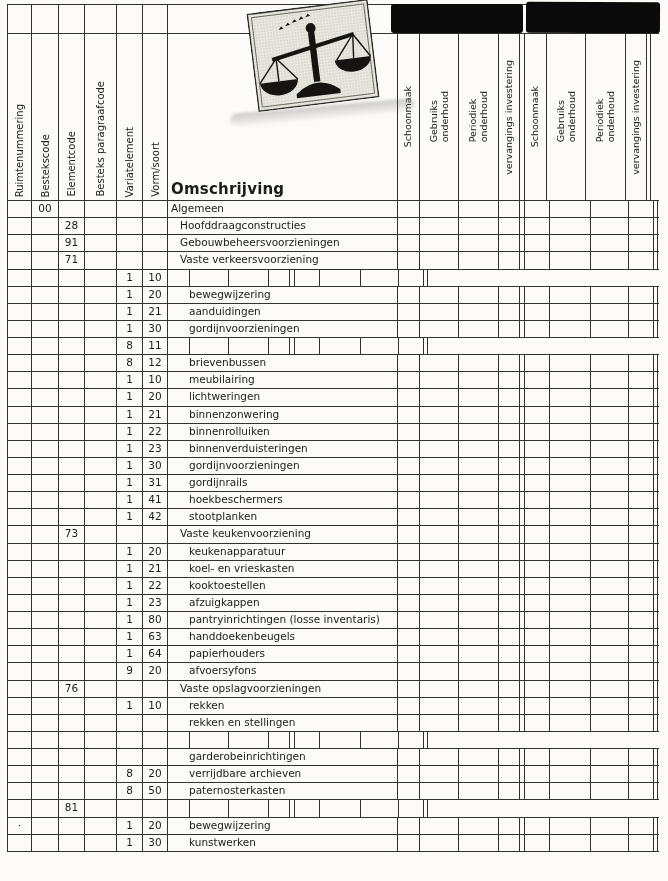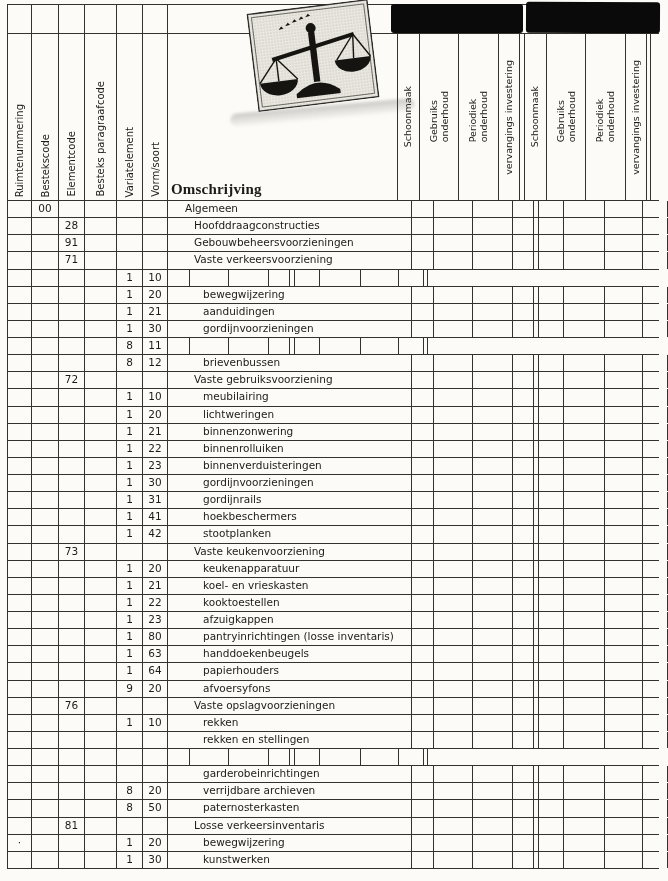--- a/index.html
+++ b/index.html
@@ -20,30 +20,30 @@
   .cell{box-sizing:border-box;border-right:1px solid var(--line);
         overflow:hidden;flex:0 0 auto;}
   .c1{width:24px}.c2{width:27px}.c3{width:26px}.c4{width:32px}
   .c5{width:26px}.c6{width:25px}.c7{width:230px}
   .r1{width:22px}.r2{width:39px}.r3{width:40px}.r4{width:21px}
   .rgap{width:5px}.r5{width:25px}.r6{width:41px}.r7{width:38px}.r8{width:25px}
   .redge{width:4px}
   .rfill{width:260px}
 
   .num{font-size:10.5px;text-align:center;line-height:15px;}
-  .txt{font-size:10.5px;line-height:15px;white-space:nowrap;margin-left:14px;}
+  .txt{font-size:10.5px;line-height:15px;white-space:nowrap;}
   .ind0{padding-left:3px}.ind1{padding-left:12px}.ind2{padding-left:21px}
 
   .hcell{display:flex;align-items:flex-end;justify-content:center;}
   .hcell.rh{align-items:center;}
   .vtext{writing-mode:vertical-rl;transform:rotate(180deg);
          font-size:10px;line-height:11px;padding:3px 0;white-space:nowrap;}
   .rh .vtext{font-size:9.5px;line-height:10.5px;}
   .ohdr{display:flex;align-items:flex-end;padding:0 0 2px 3px;
-        font-weight:bold;font-size:15px;letter-spacing:.2px;font-family:Liberation Serif, serif;}
+        font-weight:bold;font-size:15px;letter-spacing:.2px;}
 
   .bar{position:absolute;background:#0a0a0a;border-radius:3px;z-index:7;}
   .bar1{left:391px;top:4px;width:132px;height:29px;}
   .bar2{left:526px;top:2px;width:134px;height:31px;transform:rotate(.3deg);}
 
   .logo{position:absolute;left:252px;top:6px;width:122px;height:99px;
         transform:rotate(-7deg);z-index:6;}
   .smudge{position:absolute;left:230px;top:106px;width:185px;height:13px;
         background:linear-gradient(to bottom,rgba(90,88,82,.30),rgba(120,118,112,.04));
         transform:rotate(-5deg);border-radius:7px;filter:blur(1.5px);z-index:4;}
@@ -288,39 +288,20 @@
           <div class="cell rgap"></div>
           <div class="cell r5"></div>
           <div class="cell r6"></div>
           <div class="cell r7"></div>
           <div class="cell r8"></div>
           <div class="cell redge"></div>
         </div>
         <div class="row">
           <div class="cell c1 num"></div>
           <div class="cell c2 num"></div>
-          <div class="cell c3 num">72</div>
-          <div class="cell c4 num"></div>
-          <div class="cell c5 num"></div>
-          <div class="cell c6 num"></div>
-          <div class="cell c7 txt ind1">Vaste gebruiksvoorziening</div>
-          <div class="cell r1"></div>
-          <div class="cell r2"></div>
-          <div class="cell r3"></div>
-          <div class="cell r4"></div>
-          <div class="cell rgap"></div>
-          <div class="cell r5"></div>
-          <div class="cell r6"></div>
-          <div class="cell r7"></div>
-          <div class="cell r8"></div>
-          <div class="cell redge"></div>
-        </div>
-        <div class="row">
-          <div class="cell c1 num"></div>
-          <div class="cell c2 num"></div>
           <div class="cell c3 num"></div>
           <div class="cell c4 num"></div>
           <div class="cell c5 num">1</div>
           <div class="cell c6 num">10</div>
           <div class="cell c7 txt ind2">meubilairing</div>
           <div class="cell r1"></div>
           <div class="cell r2"></div>
           <div class="cell r3"></div>
           <div class="cell r4"></div>
           <div class="cell rgap"></div>
@@ -785,21 +766,20 @@
           <div class="cell r8"></div>
           <div class="cell redge"></div>
         </div>
         <div class="row">
           <div class="cell c1 num"></div>
           <div class="cell c2 num"></div>
           <div class="cell c3 num">81</div>
           <div class="cell c4 num"></div>
           <div class="cell c5 num"></div>
           <div class="cell c6 num"></div>
-          <div class="cell c7 txt ind1">Losse verkeersinventaris</div>
           <div class="cell r1"></div>
           <div class="cell r2"></div>
           <div class="cell r3"></div>
           <div class="cell r4"></div>
           <div class="cell rgap"></div>
           <div class="cell r5"></div>
           <div class="cell r6"></div>
           <div class="cell r7"></div>
           <div class="cell r8"></div>
           <div class="cell redge"></div>

